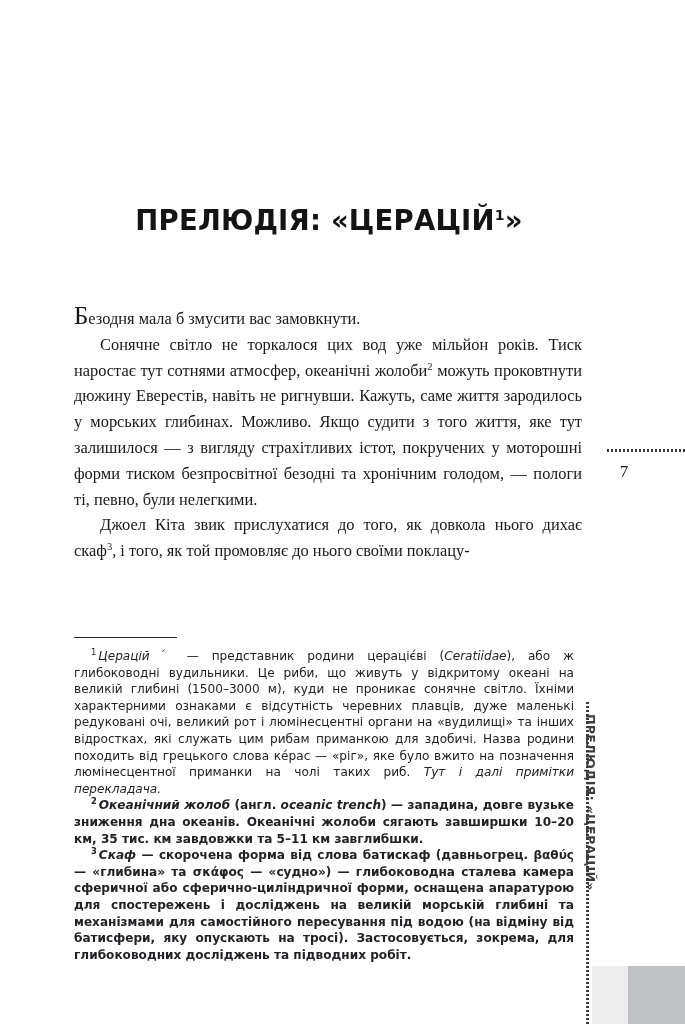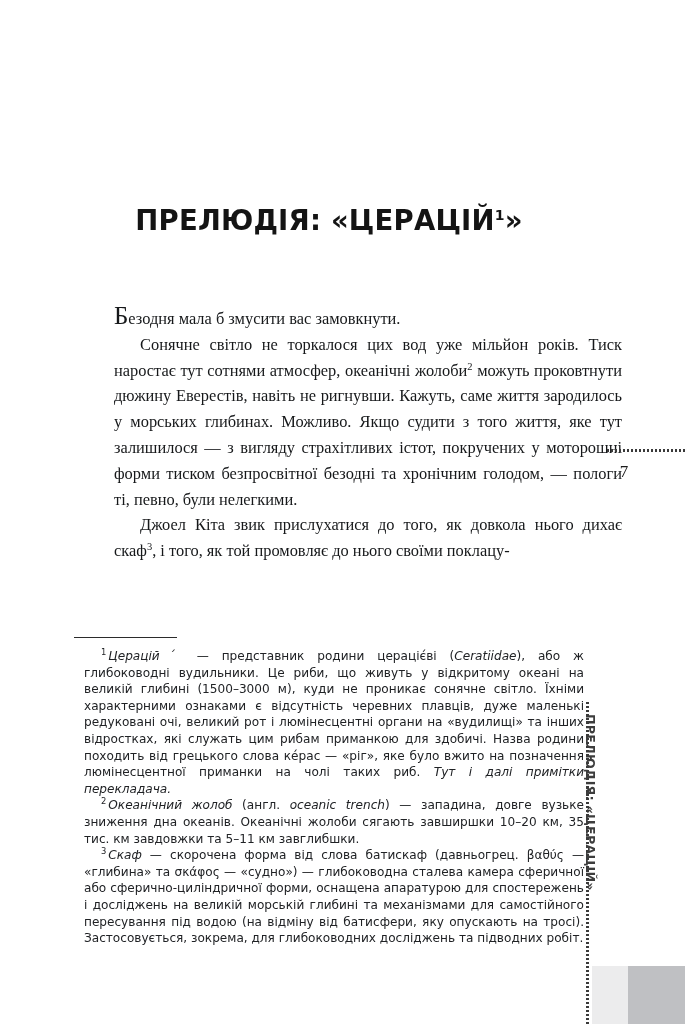--- a/index.html
+++ b/index.html
@@ -38,21 +38,20 @@
     vertical-align: super;
     font-weight: bold;
   }
 
   
   .body-block {
     position: absolute;
     left: 74px;
     top: 306px;
     width: 508px;
-    margin-left: 40px;
   }
 
   .body-block p {
     margin: 0;
     font-family: "Liberation Serif", "DejaVu Serif", serif;
     font-size: 16.4px;
     line-height: 25.8px;
     text-align: justify;
     text-justify: inter-word;
     color: #16181a;
@@ -81,36 +80,36 @@
     position: absolute;
     left: 74px;
     top: 637px;
     width: 103px;
     height: 1px;
     background: #2b2b2b;
   }
 
   .footnotes {
     position: absolute;
-    left: 84px;
+    left: 74px;
     top: 648px;
     width: 500px;
   }
 
   .footnotes p {
     margin: 0;
     font-family: "DejaVu Sans", "Liberation Sans", sans-serif;
     font-size: 12.1px;
     line-height: 16.6px;
     text-align: justify;
     text-justify: inter-word;
     color: #202225;
     text-indent: 17px;
   }
-  .footnotes p + p { margin-top: 0px; }
+  .footnotes p + p { margin-top: 0px; font-weight: bold; }
 
   .footnotes sup.fn-num {
     font-size: 8.4px;
     vertical-align: super;
     line-height: 0;
     margin-right: 2px;
   }
   .footnotes i, .footnotes em { font-style: italic; }
 
   

